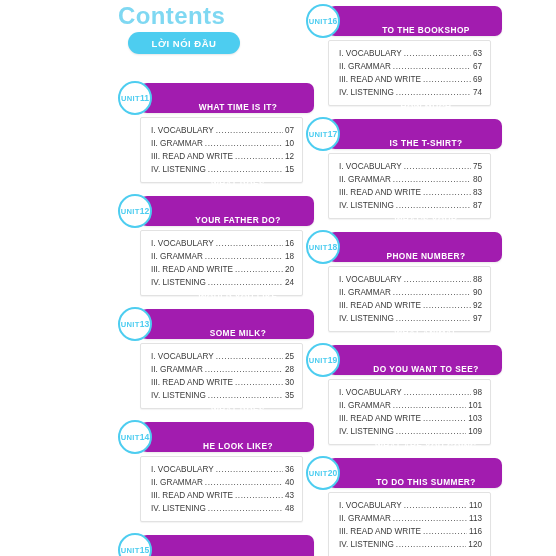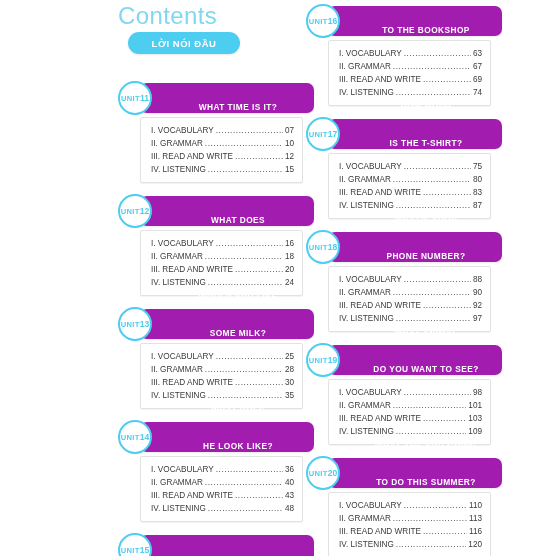--- a/index.html
+++ b/index.html
@@ -23,21 +23,21 @@
   }
 
   
   .contents-title {
     position: absolute;
     left: 118px;
     top: 2px;
     font-size: 24px;
     color: #7FD8F2;
     letter-spacing: 0.4px;
-    font-weight: 400;
+    font-weight: 700;
     font-family: "Liberation Sans", sans-serif;
     text-align: right;
   }
 
   
   .column {
     position: absolute;
     width: 196px;
   }
   #col-left  { left: 118px; top: 32px; }
@@ -203,20 +203,21 @@
               <span class="r-label">IV. LISTENING</span>
               <span class="r-dots">................................................................</span>
               <span class="r-page">15</span>
             </div>
           </div>
         </div>
         <div class="unit-block">
           <div class="unit-header">
             <div class="unit-bar two-line">
               <div class="t-line">WHAT DOES</div>
+              <div class="t-line">YOUR FATHER DO?</div>
             </div>
             <div class="unit-circle">
               <div class="u-word">UNIT</div>
               <div class="u-num">12</div>
             </div>
           </div>
           <div class="toc-box">
             <div class="toc-row">
               <span class="r-label">I. VOCABULARY</span>
               <span class="r-dots">................................................................</span>

